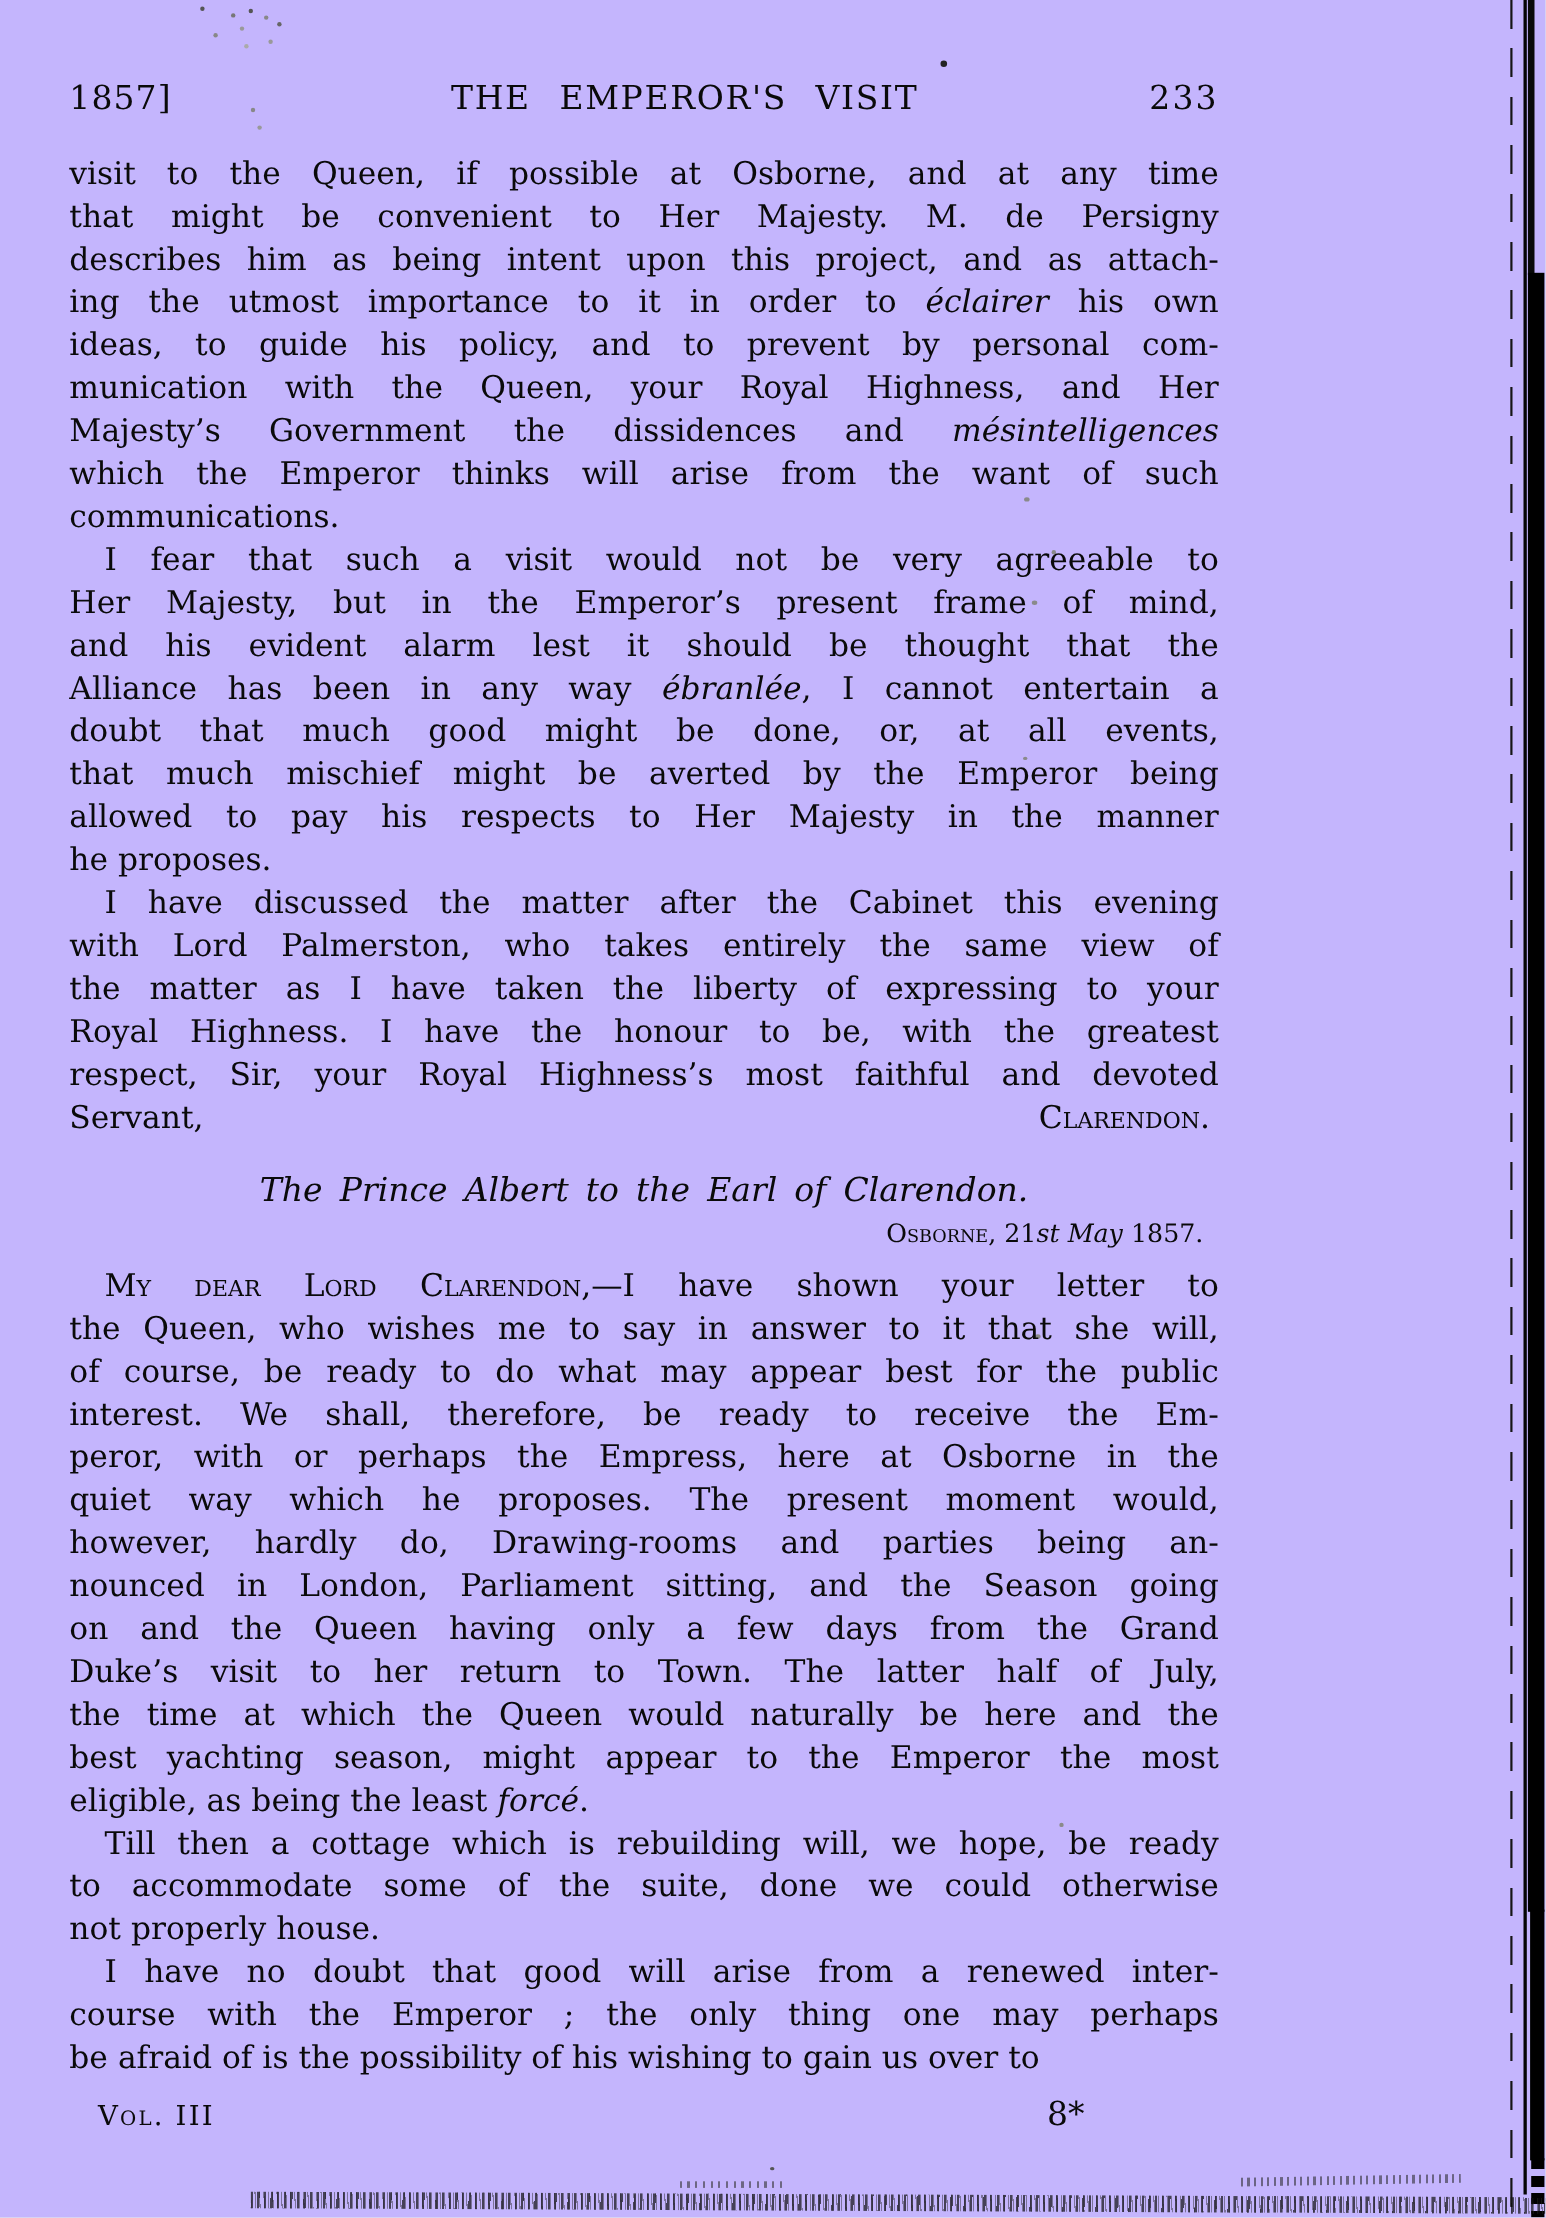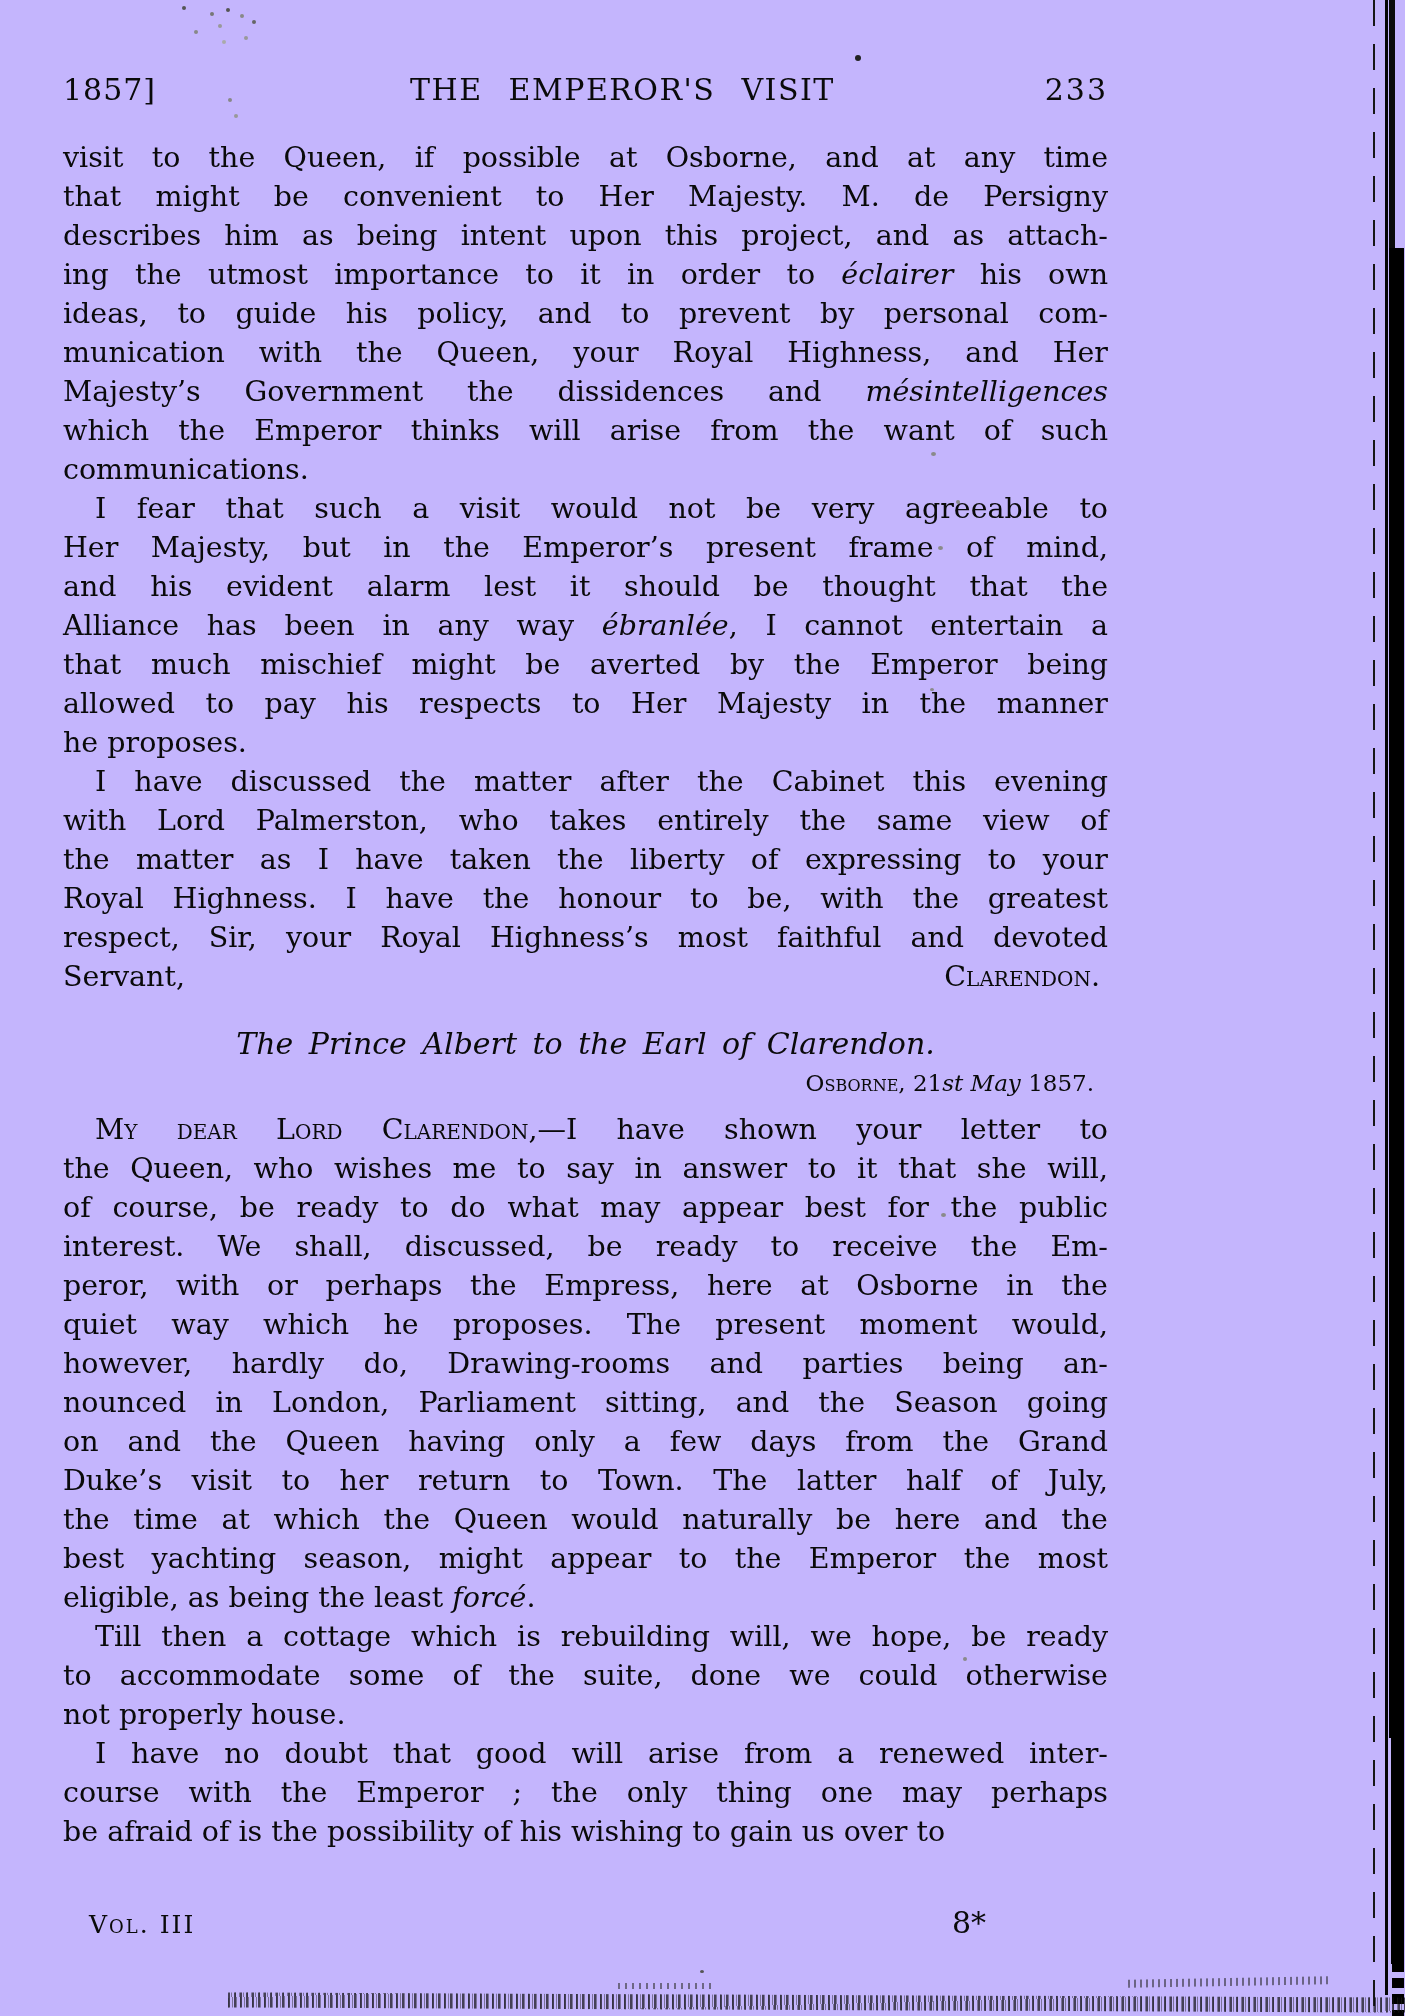--- a/index.html
+++ b/index.html
@@ -119,20 +119,21 @@
           <div class="line">munication with the Queen, your Royal Highness, and Her</div>
           <div class="line">Majesty’s Government the dissidences and <i>mésintelligences</i></div>
           <div class="line">which the Emperor thinks will arise from the want of such</div>
           <div class="line end">communications.</div>
         </div>
         <div class="para">
           <div class="line ind">I fear that such a visit would not be very agreeable to</div>
           <div class="line">Her Majesty, but in the Emperor’s present frame of mind,</div>
           <div class="line">and his evident alarm lest it should be thought that the</div>
           <div class="line">Alliance has been in any way <i>ébranlée</i>, I cannot entertain a</div>
+          <div class="line">doubt that much good might be done, or, at all events,</div>
           <div class="line">that much mischief might be averted by the Emperor being</div>
           <div class="line">allowed to pay his respects to Her Majesty in the manner</div>
           <div class="line end">he proposes.</div>
         </div>
         <div class="para">
           <div class="line ind">I have discussed the matter after the Cabinet this evening</div>
           <div class="line">with Lord Palmerston, who takes entirely the same view of</div>
           <div class="line">the matter as I have taken the liberty of expressing to your</div>
           <div class="line">Royal Highness.  I have the honour to be, with the greatest</div>
           <div class="line">respect, Sir, your Royal Highness’s most faithful and devoted</div>
@@ -142,21 +143,21 @@
           </div>
         </div>
       </div>
     <div class="heading">The Prince Albert to the Earl of Clarendon.</div>
     <div class="dateline" id="dateline"><span class="sc">Osborne</span>, 21<i>st May</i> 1857.</div>
     <div id="block2">
         <div class="para">
           <div class="line ind"><span class="sc">My dear Lord Clarendon</span>,—I have shown your letter to</div>
           <div class="line">the Queen, who wishes me to say in answer to it that she will,</div>
           <div class="line">of course, be ready to do what may appear best for the public</div>
-          <div class="line">interest.  We shall, discussed, be ready to receive the Em-</div>
+          <div class="line">interest.  We shall, therefore, be ready to receive the Em-</div>
           <div class="line">peror, with or perhaps the Empress, here at Osborne in the</div>
           <div class="line">quiet way which he proposes.  The present moment would,</div>
           <div class="line">however, hardly do, Drawing-rooms and parties being an-</div>
           <div class="line">nounced in London, Parliament sitting, and the Season going</div>
           <div class="line">on and the Queen having only a few days from the Grand</div>
           <div class="line">Duke’s visit to her return to Town.  The latter half of July,</div>
           <div class="line">the time at which the Queen would naturally be here and the</div>
           <div class="line">best yachting season, might appear to the Emperor the most</div>
           <div class="line end">eligible, as being the least <i>forcé</i>.</div>
         </div>

